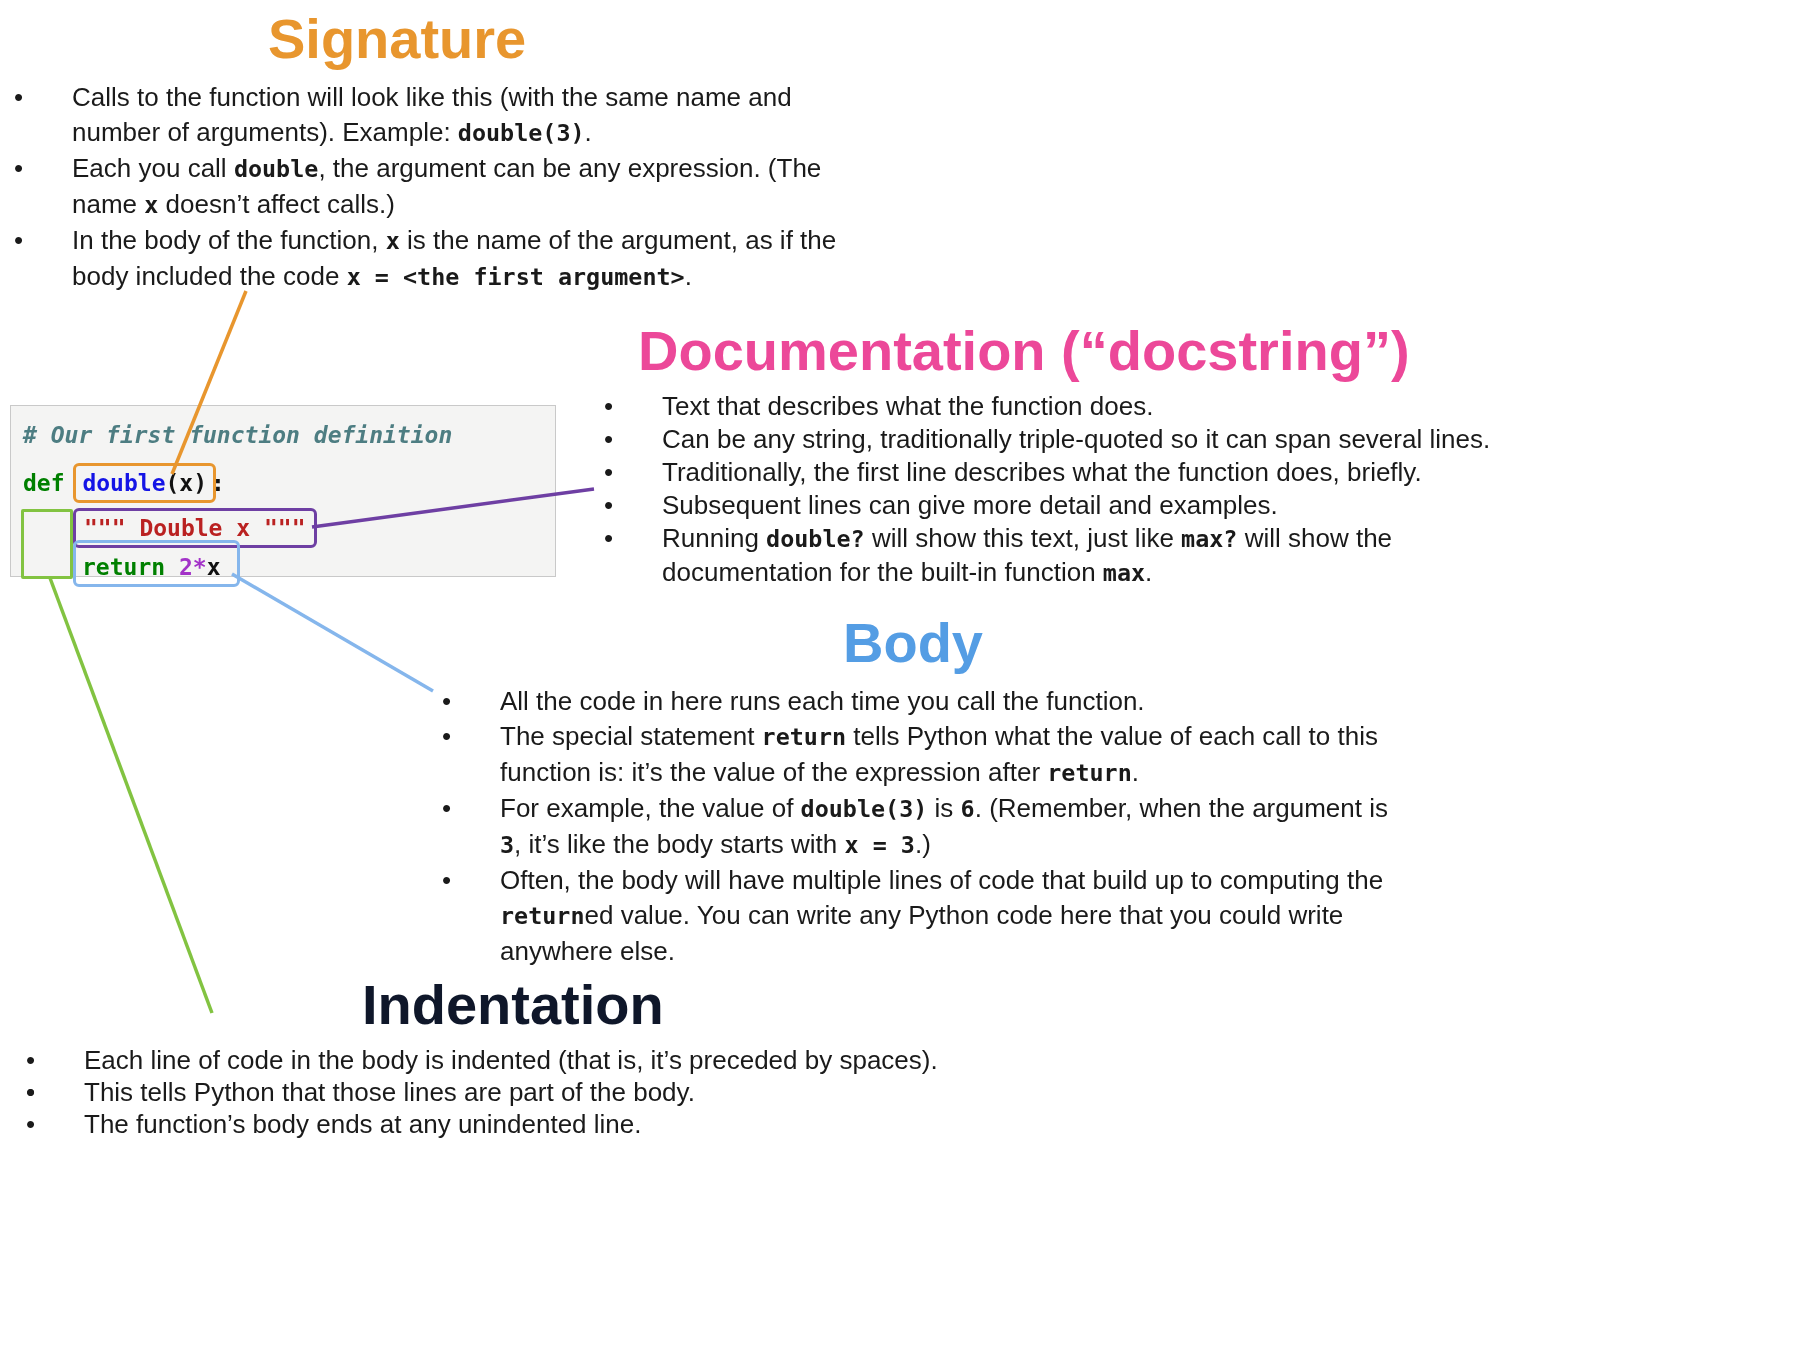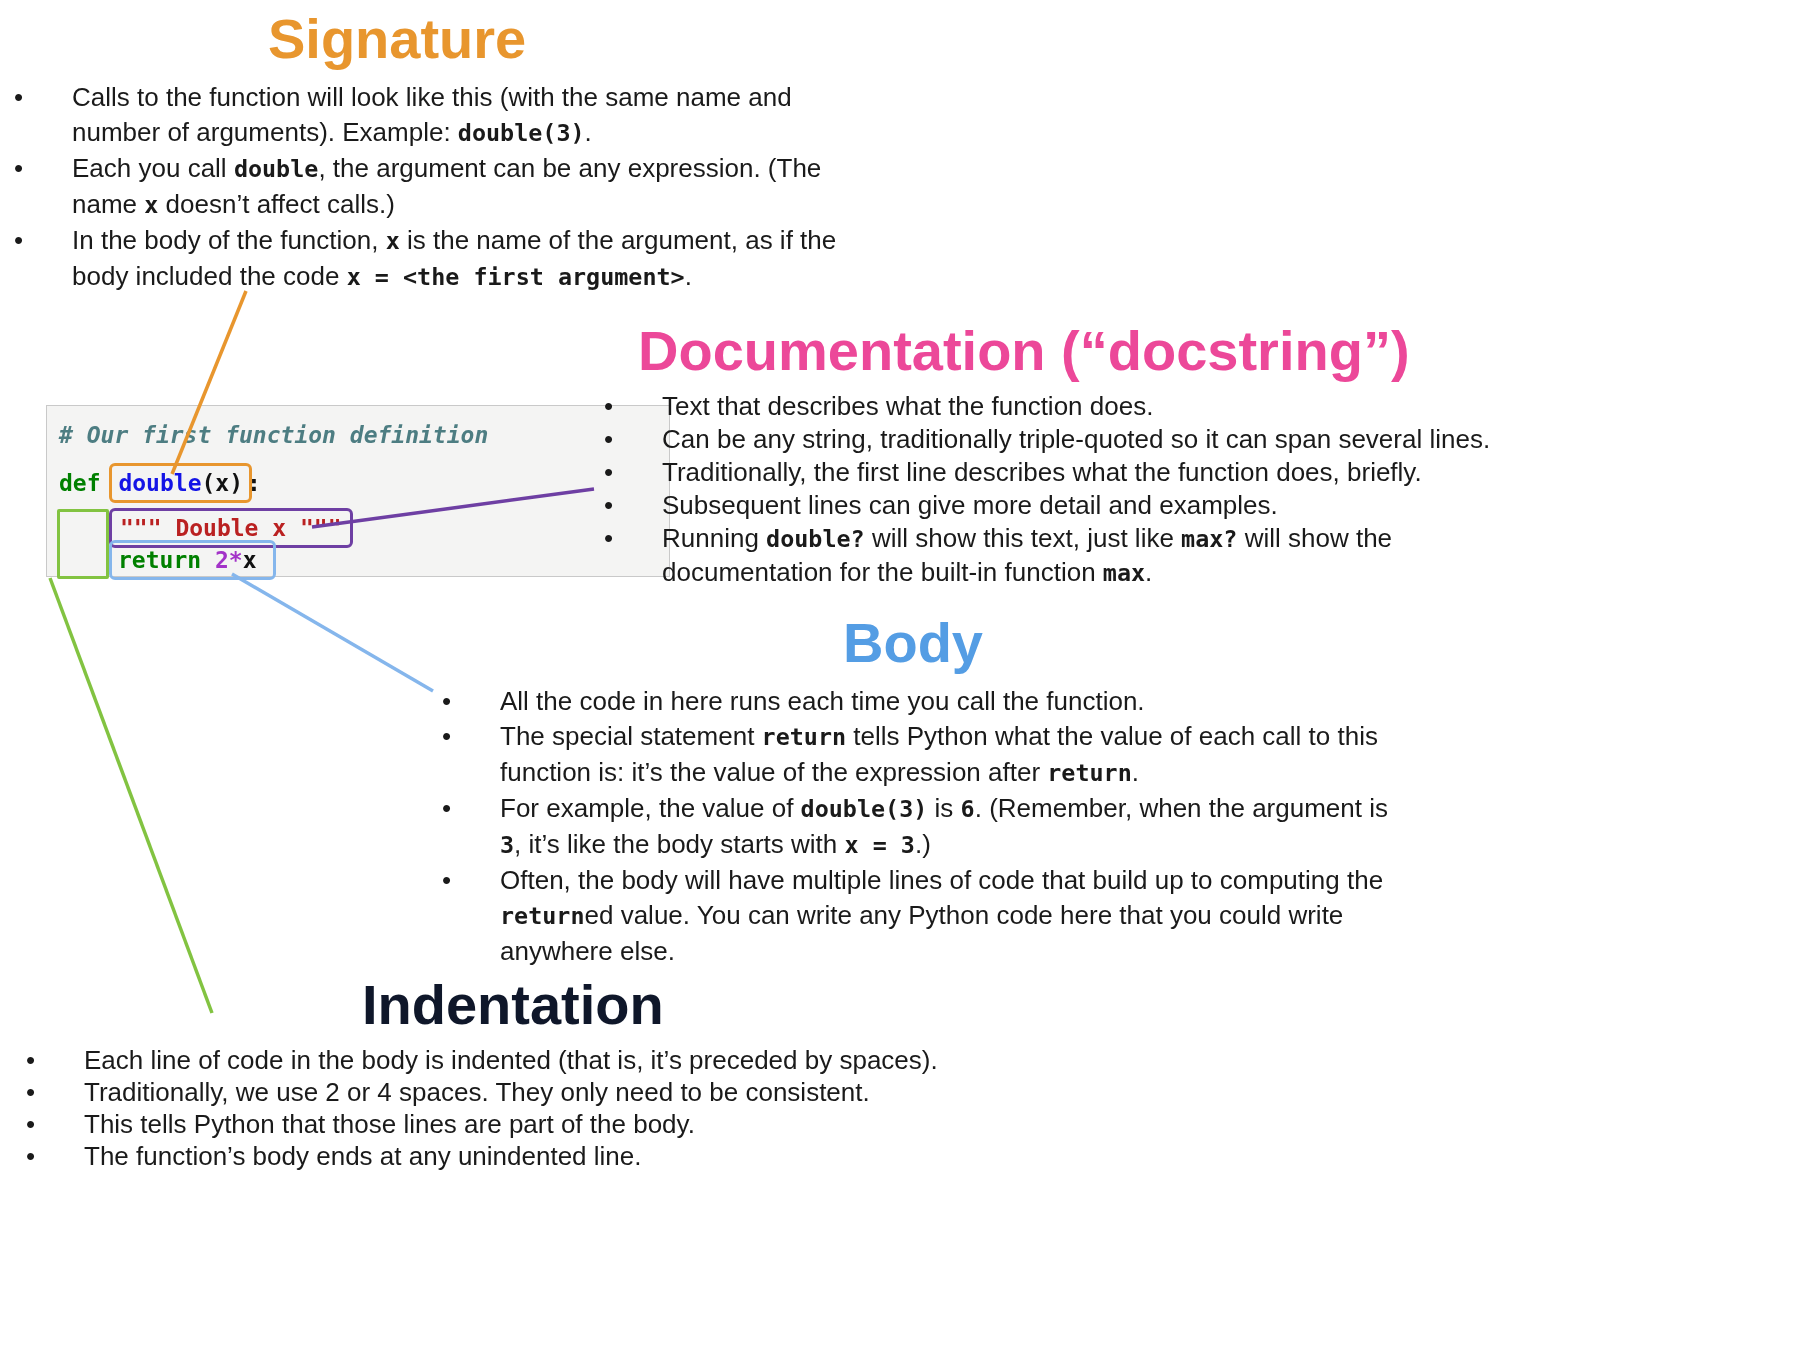--- a/index.html
+++ b/index.html
@@ -8,39 +8,39 @@
   .page { position:relative; width:1807px; height:1368px; background:#ffffff; overflow:hidden; }
 
   .heading { position:absolute; font-weight:bold; font-size:56px; white-space:nowrap; }
 
   .bullets { position:absolute; list-style:none; font-size:26px; line-height:35px; }
   .bullets li { position:relative; padding-left:62px; }
   .bullets .dot { position:absolute; left:4px; top:0; }
   .mono { font-family:"DejaVu Sans Mono","Liberation Mono",monospace; font-weight:bold; font-size:0.9em; }
 
   .codeblock {
-    position:absolute; left:10px; top:405px; width:624px; height:172px;
+    position:absolute; left:10px; top:405px; width:546px; height:172px;
     background:#f4f4f3; border:1px solid #c9c9c9;
     font-family:"DejaVu Sans Mono","Liberation Mono",monospace;
-    font-weight:bold; font-size:23px; line-height:30px;margin-left:36px;
+    font-weight:bold; font-size:23px; line-height:30px;
   }
   .codeline { position:absolute; white-space:pre; }
   .tok-kw  { color:#008000; }
   .tok-fn  { color:#1414e6; }
   .tok-arg { color:#111111; }
   .tok-p   { color:#111111; }
   .tok-num { color:#a333c8; }
   .tok-op  { color:#a333c8; }
   .tok-comment { color:#4d7d82; font-style:italic; }
   .tok-str { color:#ba2121; }
 
   .anno-box { display:inline-block; outline:3px solid currentColor; outline-offset:2px; border-radius:1px; }
   .box-def    { padding:0 4px; }
   .box-doc    { padding:0 6px; }
-  .box-return { padding:0 14px 0 4px; }
+  .box-return { padding:7px 14px 0 4px; }
   .indent-box { position:absolute; left:10px; top:103px; width:52px; height:70px; border:3px solid currentColor; border-radius:2px; background:transparent; }
 
   .connectors { position:absolute; left:0; top:0; width:1807px; height:1368px; pointer-events:none; z-index:10; }
 </style>
 </head>
 <body>
 
 <div class="page">
 
   <svg class="connectors" viewBox="0 0 1807 1368">
@@ -78,18 +78,18 @@
   <ul class="bullets" style="left:438px; top:684px; width:965px;">
       <li><span class="dot">•</span><span>All the code in here runs each time you call the function.</span></li>
       <li><span class="dot">•</span><span>The special statement </span><span class="mono">return</span><span> tells Python what the value of each call to this function is: it’s the value of the expression after </span><span class="mono">return</span><span>.</span></li>
       <li><span class="dot">•</span><span>For example, the value of </span><span class="mono">double(3)</span><span> is </span><span class="mono">6</span><span>.  (Remember, when the argument is </span><span class="mono">3</span><span>, it’s like the body starts with </span><span class="mono">x = 3</span><span>.)</span></li>
       <li><span class="dot">•</span><span>Often, the body will have multiple lines of code that build up to computing the </span><span class="mono">return</span><span>ed value.  You can write any Python code here that you could write anywhere else.</span></li>
     </ul>
 
   <h1 class="heading" style="left: 362px; top: 972px; color: #0f172a;">Indentation</h1>
   <ul class="bullets" style="left:22px; top:1044px; width:1060px; line-height:32px;">
       <li><span class="dot">•</span><span>Each line of code in the body is indented (that is, it’s preceded by spaces).</span></li>
-      <li><span class="dot">•</span><span>Traditionally, we use 2 or 4 spaces.  They only need to be consistent.</span></li>
+      <li><span class="dot">•</span></li>
       <li><span class="dot">•</span><span>This tells Python that those lines are part of the body.</span></li>
       <li><span class="dot">•</span><span>The function’s body ends at any unindented line.</span></li>
     </ul>
 
 </div>
 
 </body></html>

